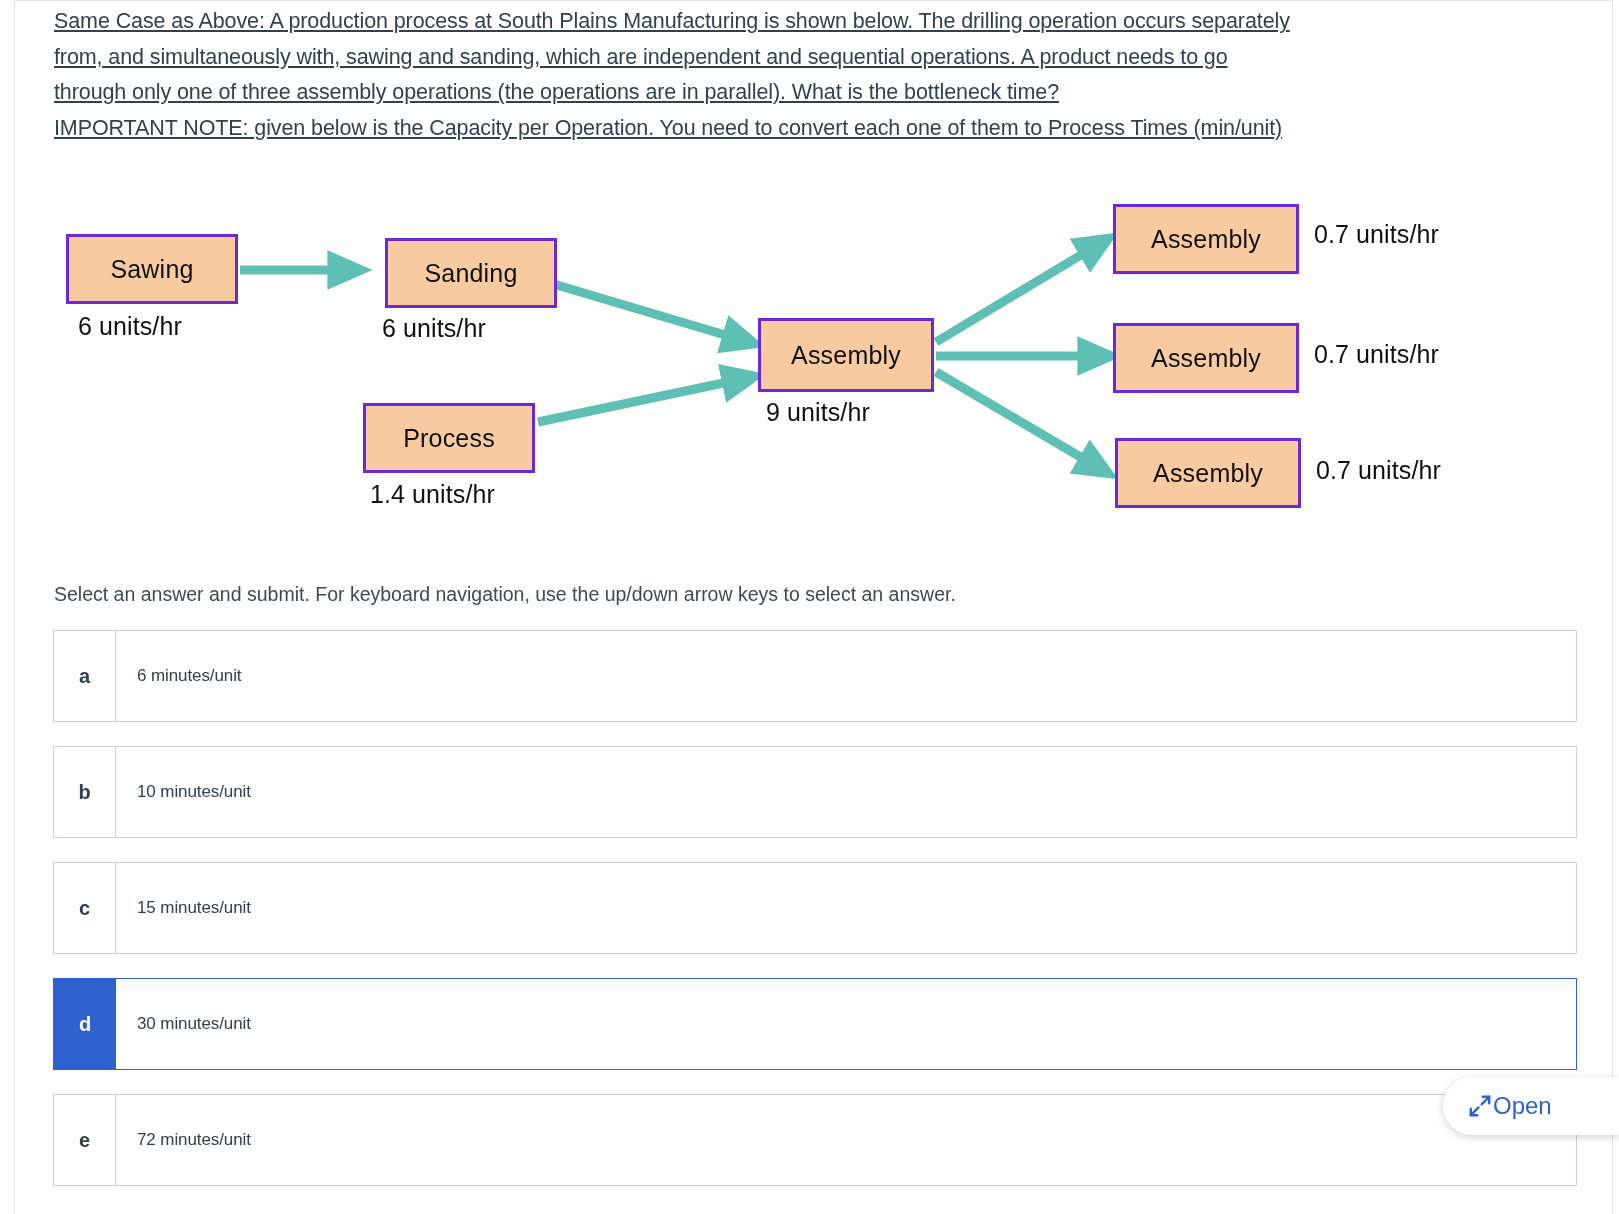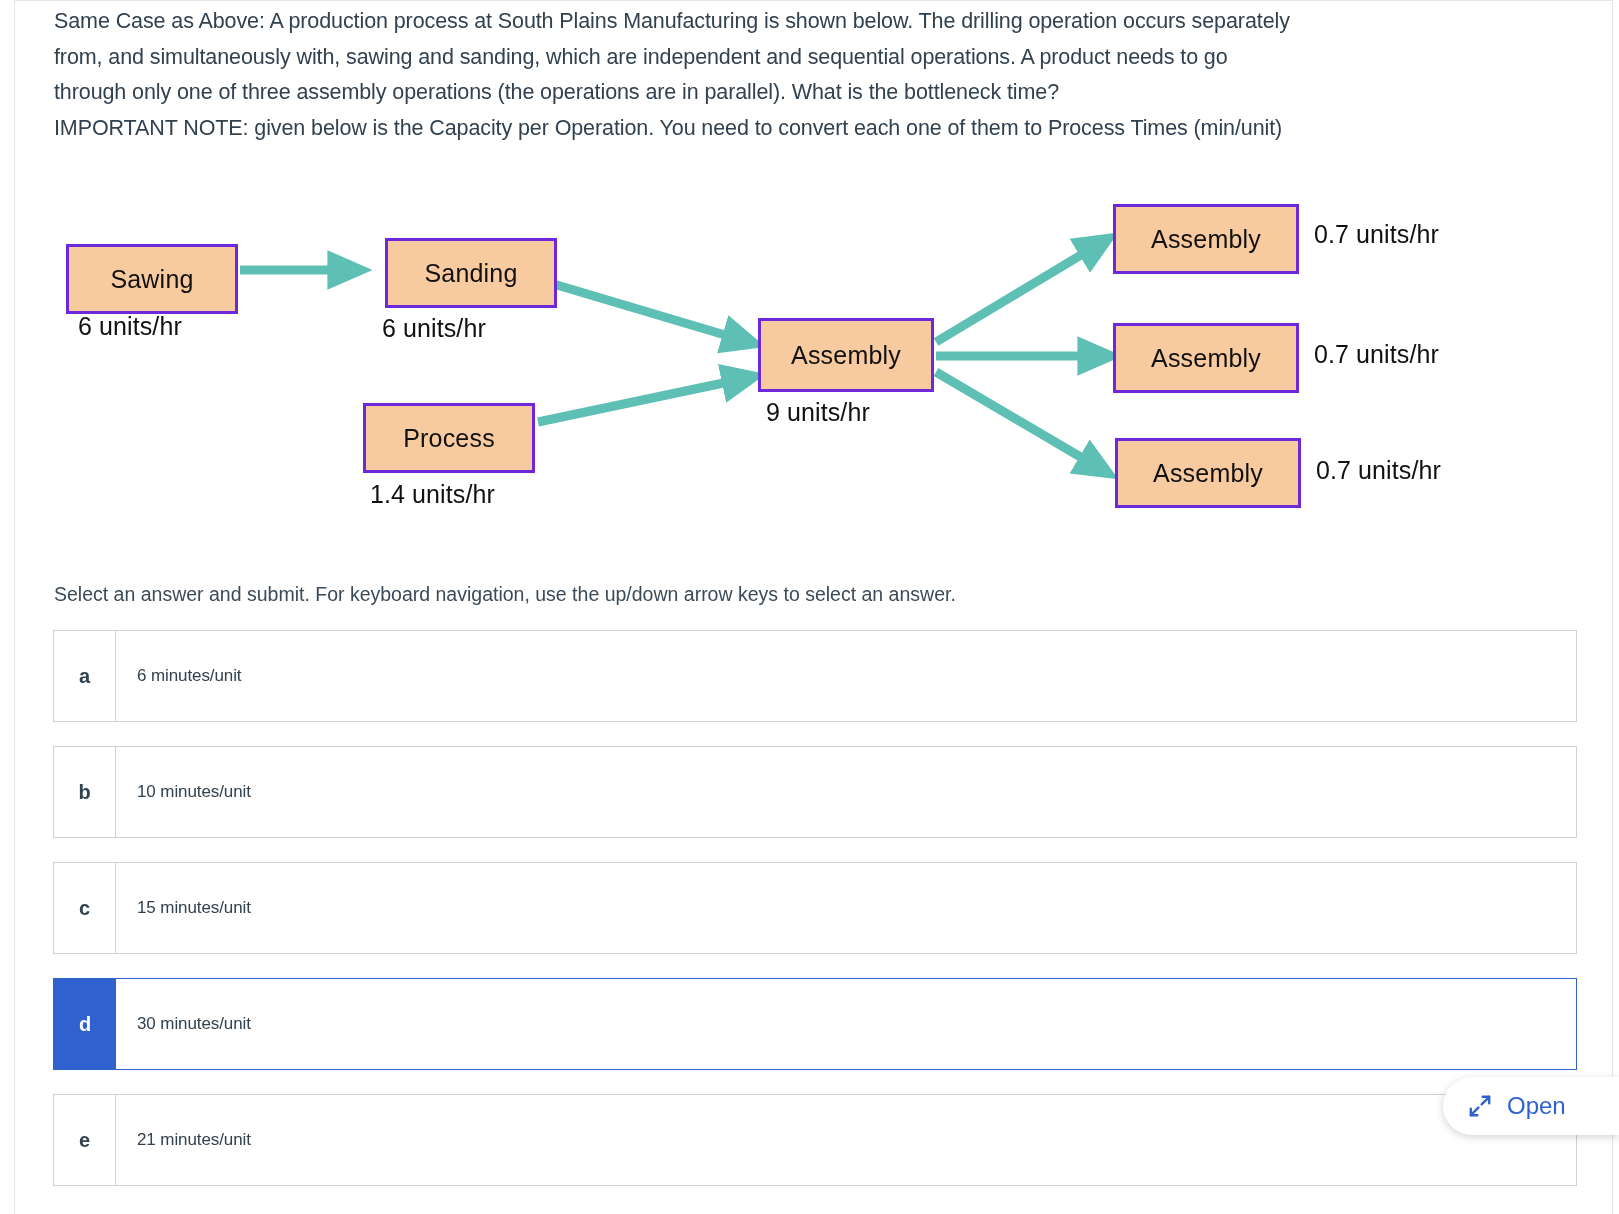--- a/index.html
+++ b/index.html
@@ -30,20 +30,21 @@
   }
 
   
   .prompt {
     position: absolute;
     left: 54px; top: 4px; width: 1490px;
     color: #32414f;
     font-size: 21.5px;
     line-height: 35.5px;
     letter-spacing: -0.1px;
+    text-decoration: underline;
   }
   .prompt .line { display: block; white-space: pre-wrap; }
 
   
   .diagram {
     position: absolute;
     left: 0px; top: 160px;
     width: 1619px; height: 400px;
   }
   .node {
@@ -125,21 +126,20 @@
   .open-btn {
     position: absolute;
     left: 1443px; top: 1077px;
     height: 58px;
     min-width: 176px;
     background: #ffffff;
     border-radius: 29px 0 0 29px;
     box-shadow: 0 2px 9px rgba(0,0,0,0.18);
     display: flex; align-items: center;
     padding-left: 24px;
-    gap: 14px;
     color: #2f62cf;
     font-size: 24px;
     cursor: pointer;
   }
   .open-btn .expand-icon {
     width: 26px; height: 26px; display: block; flex: 0 0 26px;
   }
 </style>
 </head>
 <body>
@@ -172,21 +172,21 @@
 
       <line x1="538" y1="262" x2="752" y2="217" stroke="#5ebfb4" stroke-width="9" marker-end="url(#ah)"></line>
 
       <line x1="936" y1="182" x2="1106" y2="80" stroke="#5ebfb4" stroke-width="9" marker-end="url(#ah)"></line>
 
       <line x1="936" y1="196" x2="1108" y2="196" stroke="#5ebfb4" stroke-width="9" marker-end="url(#ah)"></line>
 
       <line x1="936" y1="212" x2="1106" y2="312" stroke="#5ebfb4" stroke-width="9" marker-end="url(#ah)"></line>
     </svg>
 
-    <div class="node" style="left:66px; top:84px; width:172px; height:70px;">
+    <div class="node" style="left:66px; top:74px; width:172px; height:70px;">
       <span>Sawing</span>
     </div>
     <div class="rate" style="left:78px; top:152px;">6 units/hr</div>
 
     <div class="node" style="left:365px; top:78px; width:172px; height:70px;margin-left:20px;">
       <span>Sanding</span>
     </div>
     <div class="rate" style="left:382px; top:154px;">6 units/hr</div>
 
     <div class="node" style="left:363px; top:243px; width:172px; height:70px;">
@@ -229,21 +229,21 @@
       <div class="option">
         <div class="letter">c</div>
         <div class="text">15 minutes/unit</div>
       </div>
       <div class="option selected">
         <div class="letter">d</div>
         <div class="text">30 minutes/unit</div>
       </div>
       <div class="option">
         <div class="letter">e</div>
-        <div class="text">21 minutes/unit</div>
+        <div class="text">72 minutes/unit</div>
       </div>
     </div>
 
   <div class="open-btn">
     <svg class="expand-icon" viewBox="0 0 24 24" fill="none" stroke="#2f62cf" stroke-width="2.2" stroke-linecap="round" stroke-linejoin="round">
       <polyline points="14.5,3.5 20.5,3.5 20.5,9.5"></polyline>
       <line x1="20.5" y1="3.5" x2="13.5" y2="10.5"></line>
       <polyline points="9.5,20.5 3.5,20.5 3.5,14.5"></polyline>
       <line x1="3.5" y1="20.5" x2="10.5" y2="13.5"></line>
     </svg>

